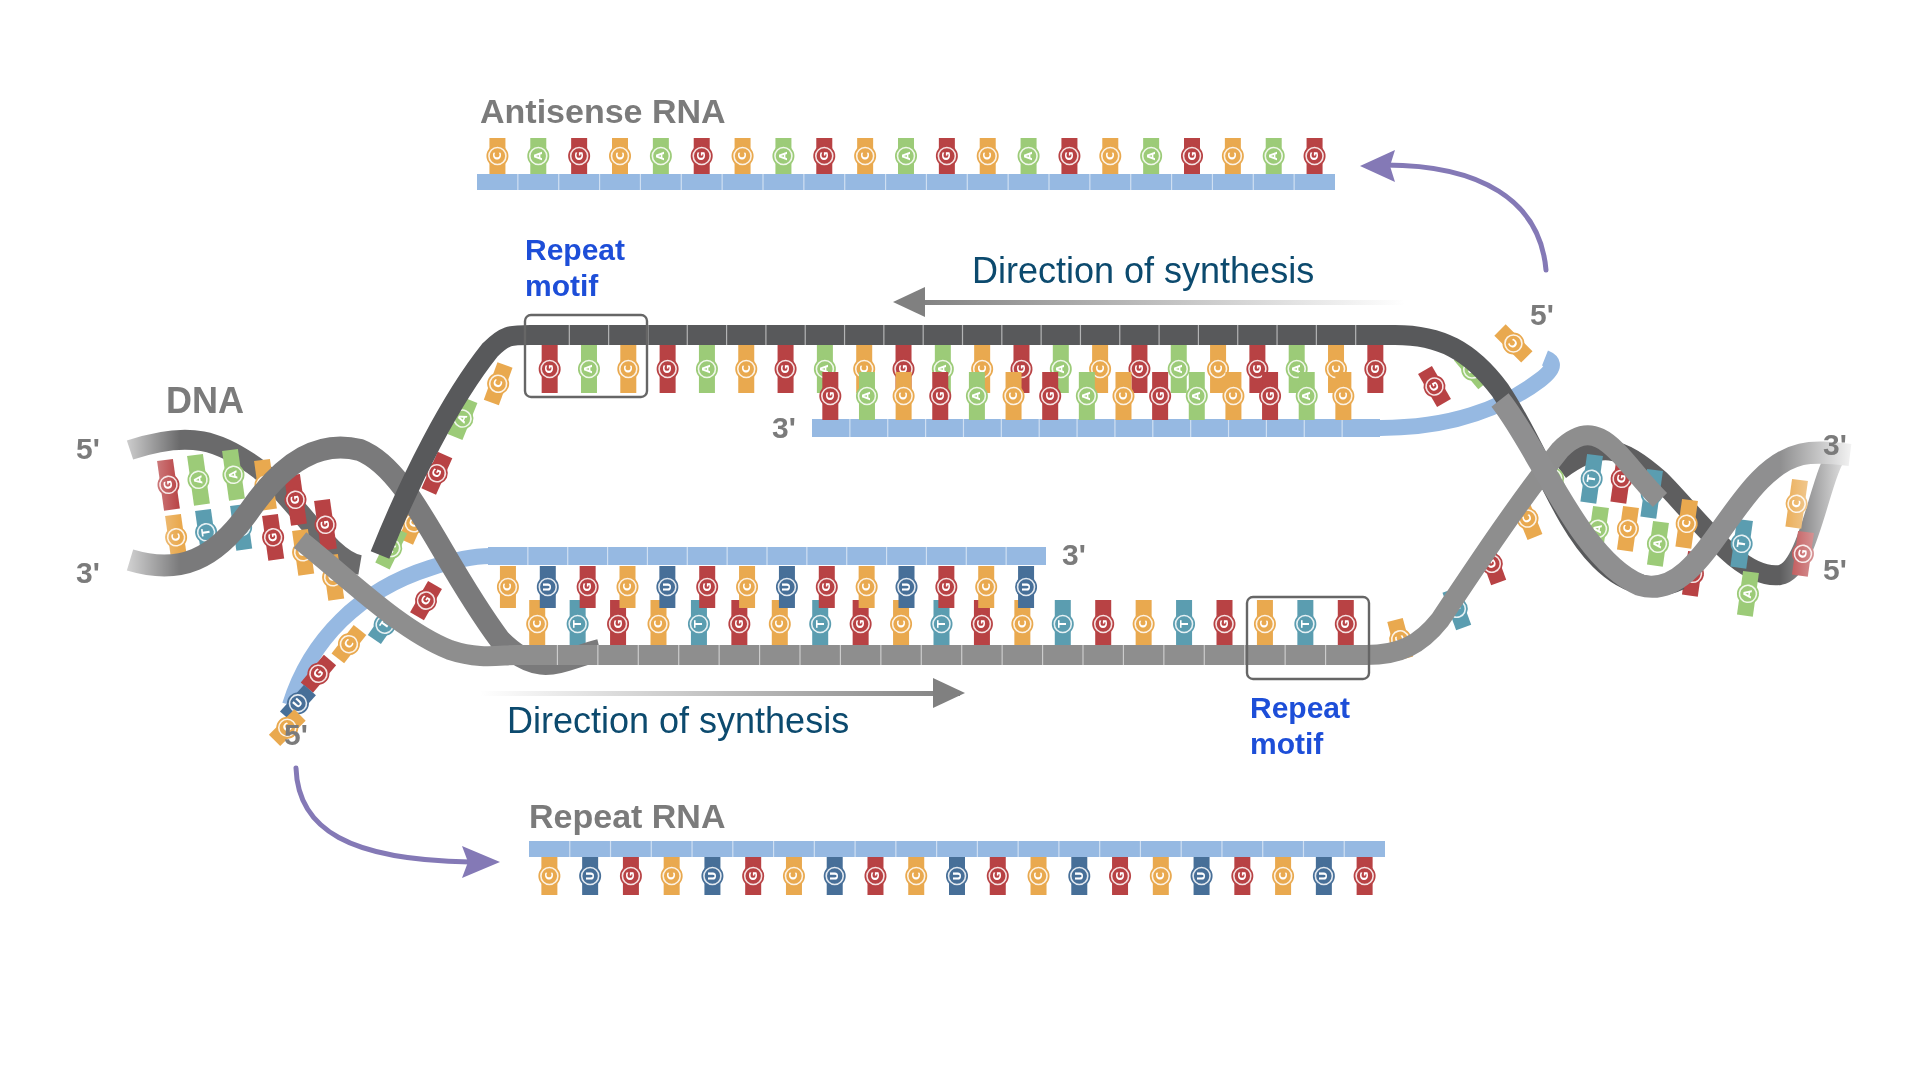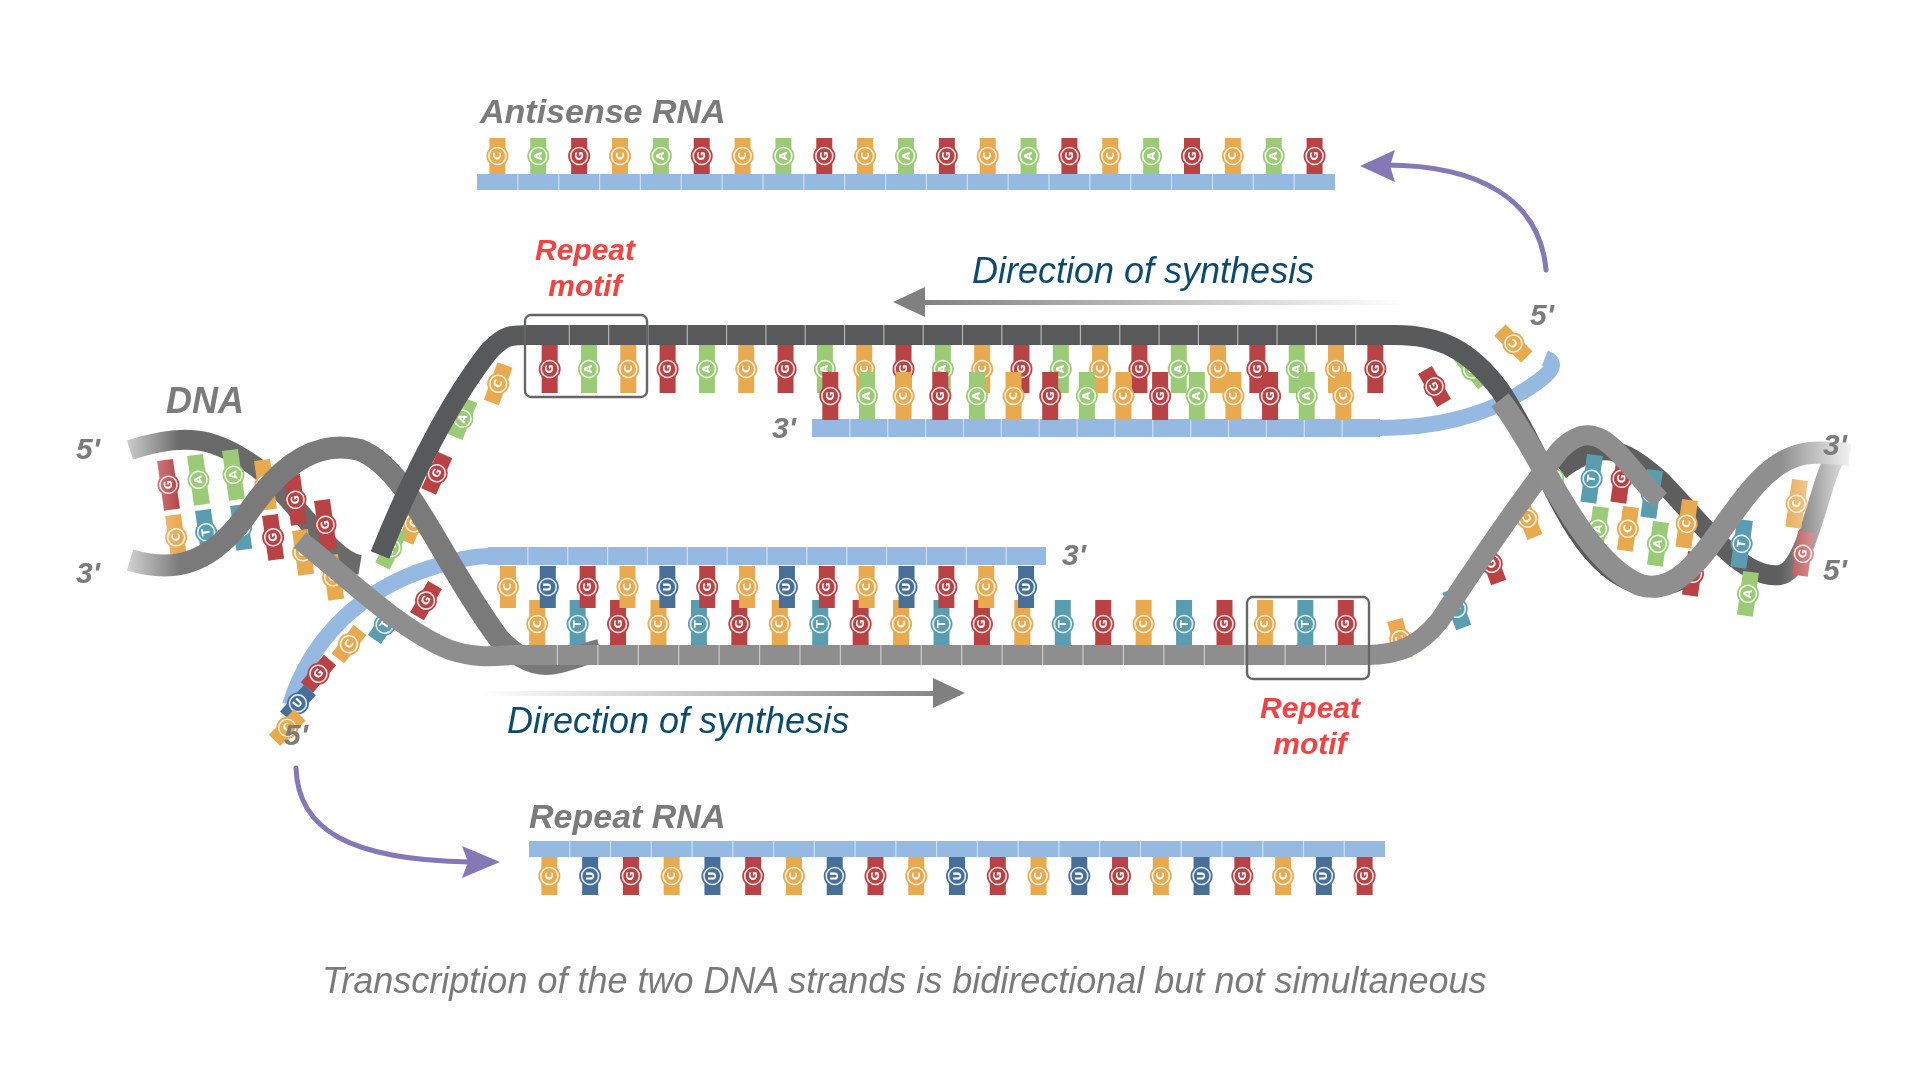--- a/index.html
+++ b/index.html
@@ -1,22 +1,22 @@
 <!DOCTYPE html>
 <html><head>
 <meta charset="utf-8">
 <style>
   html, body { margin:0; padding:0; background:#ffffff; }
   body { width:1920px; height:1080px; overflow:hidden; position:relative; font-family:"Liberation Sans", sans-serif; }
   #stage { position:absolute; left:0; top:0; width:1920px; height:1080px; }
-  .lbl { position:absolute; color:#7a7a7a; white-space:nowrap;font-style:italic; }
+  .lbl { position:absolute; color:#7a7a7a; white-space:nowrap; }
   .title-lbl { font-size:34px; font-weight:bold; color:#7b7b7b; }
   .end-lbl { font-size:30px; font-weight:bold; color:#7b7b7b; }
   .dir-lbl { font-size:36px; color:#0c4a6e; }
-  .motif-lbl { font-size:30px; font-weight:bold; color:#ef4444; text-align:center; line-height:36px; }
+  .motif-lbl { font-size:30px; font-weight:bold; color:#1d4ed8; line-height:36px; }
   .caption { font-size:36px; color:#7a7a7a; }
 </style>
 </head>
 <body>
 
 <div id="stage">
   <svg id="svg" width="1920" height="1080" viewBox="0 0 1920 1080" xmlns="http://www.w3.org/2000/svg">
     <defs>
       <linearGradient id="fadeL" x1="0" x2="1" y1="0" y2="0">
         <stop offset="0" stop-color="#fff" stop-opacity="1"></stop>
@@ -1157,14 +1157,13 @@
 
   <div class="lbl motif-lbl" style="left:525px;top:232px;width:120px;">
     <div>Repeat</div>
     <div>motif</div>
   </div>
   <div class="lbl motif-lbl" style="left:1250px;top:690px;width:120px;">
     <div>Repeat</div>
     <div>motif</div>
   </div>
 
-  <div class="lbl caption" style="left:322px;top:960px;">Transcription of the two DNA strands is bidirectional but not simultaneous</div>
 </div>
 
 </body></html>

